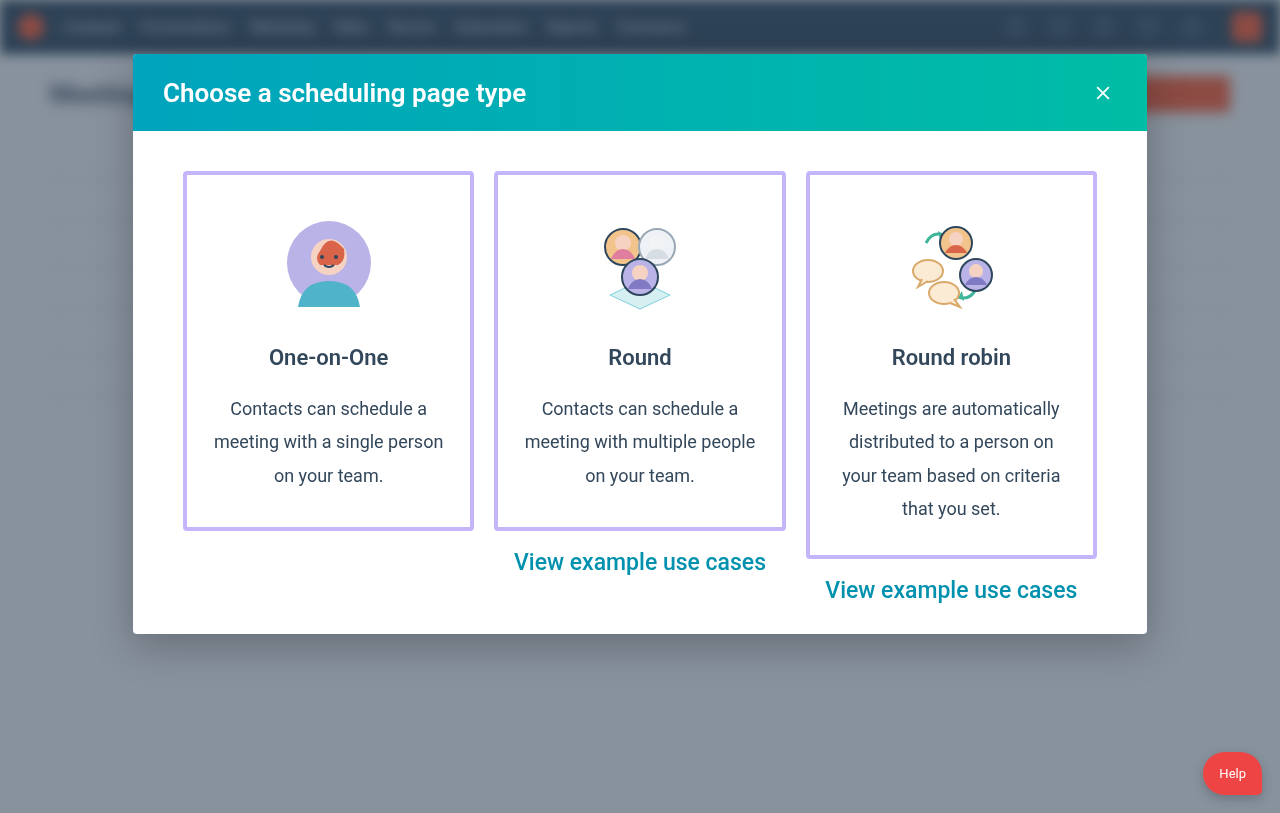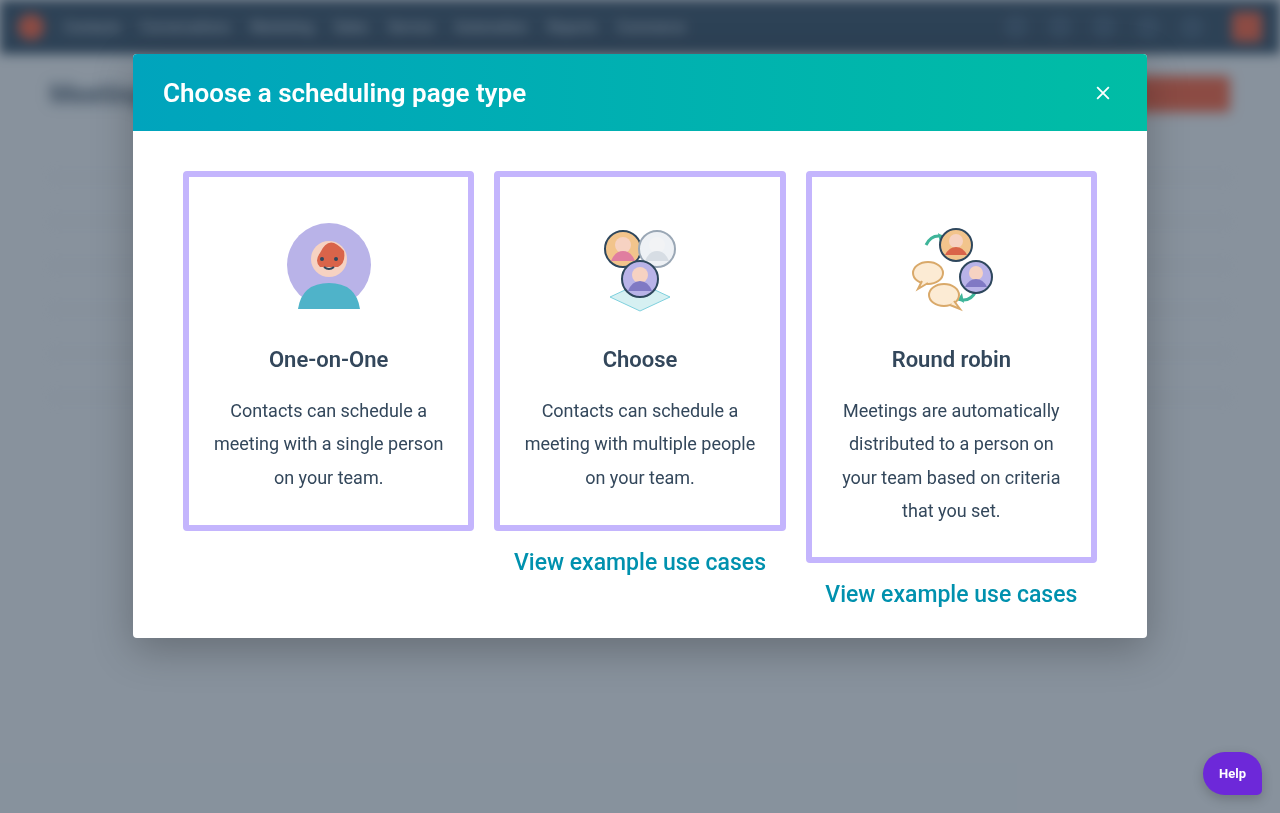--- a/index.html
+++ b/index.html
@@ -26,28 +26,28 @@
 
   
   .modal { position: absolute; top: 54px; left: 50%; transform: translateX(-50%); width: 1014px; background: #fff; border-radius: 4px; box-shadow: 0 12px 40px rgba(0,0,0,0.25); overflow: hidden; }
   .modal-header { background: linear-gradient(90deg, #00a4bd 0%, #00bda5 100%); height: 77px; display: flex; align-items: center; padding: 0 30px; gap: 20px; }
   .modal-title { color: #fff; font-size: 26px; font-weight: 600; flex: 1; }
   .close-btn { width: 28px; height: 28px; display: flex; align-items: center; justify-content: center; cursor: pointer; color: #fff; background: none; border: none; }
   .close-btn svg { width: 20px; height: 20px; stroke: #fff; stroke-width: 2.2; }
 
   .modal-body { padding: 40px 50px 30px 50px; display: flex; gap: 20px; }
   .option-col { flex: 1; display: flex; flex-direction: column; align-items: center; }
-  .option-card { border: 6px solid #c4b5fd; border-radius: 4px; padding: 46px 18px 30px 18px; min-height: 360px; display: flex; flex-direction: column; align-items: center; cursor: pointer; width: 100%; }
+  .option-card { border: 4px solid #c4b5fd; border-radius: 4px; padding: 46px 18px 30px 18px; min-height: 360px; display: flex; flex-direction: column; align-items: center; cursor: pointer; width: 100%; }
   .illus { width: 90px; height: 90px; margin-bottom: 34px; display: flex; align-items: center; justify-content: center; }
   .option-title { font-size: 22px; font-weight: 600; color: #33475b; margin-bottom: 22px; text-align: center; }
   .option-desc { font-size: 18px; color: #33475b; text-align: center; line-height: 1.85; padding: 0 4px; }
   .view-link { margin-top: 18px; color: #0091ae; font-size: 23px; font-weight: 500; cursor: pointer; text-align: center; }
 
   
-  .help-widget { position: absolute; right: 18px; bottom: 18px; background: #6d28d9; color: #fff; font-size: 13px; font-weight: 700; padding: 14px 16px; border-radius: 26px 26px 6px 26px; cursor: pointer; box-shadow: 0 4px 12px rgba(0,0,0,0.2); }
+  .help-widget { position: absolute; right: 18px; bottom: 18px; background: #ef4444; color: #fff; font-size: 13px; font-weight: 400; padding: 14px 16px; border-radius: 26px 26px 6px 26px; cursor: pointer; box-shadow: 0 4px 12px rgba(0,0,0,0.2); }
 </style>
 </head>
 <body>
 
 <div class="bg-root">
   <div class="top-nav">
     <div class="logo"></div>
     <span class="nav-item">Contacts</span>
     <span class="nav-item">Conversations</span>
     <span class="nav-item">Marketing</span>
@@ -119,21 +119,21 @@
             <circle cx="28" cy="22" r="8" fill="#f6d2c2"></circle>
             <path d="M16 38 Q20 28 28 28 Q36 28 40 38" fill="#e07ea0"></path>
             <circle cx="62" cy="26" r="18" fill="#eef1f5" stroke="#9aa7b5" stroke-width="2"></circle>
             <circle cx="62" cy="22" r="8" fill="#f2f3f5"></circle>
             <path d="M50 38 Q54 28 62 28 Q70 28 74 38" fill="#d7dde4"></path>
             <circle cx="45" cy="56" r="18" fill="#b9b3e8" stroke="#2e475d" stroke-width="2"></circle>
             <circle cx="45" cy="52" r="8" fill="#f6d2c2"></circle>
             <path d="M33 68 Q37 58 45 58 Q53 58 57 68" fill="#8079c4"></path>
           </svg>
         </div>
-        <div class="option-title">Choose</div>
+        <div class="option-title">Round</div>
         <div class="option-desc">Contacts can schedule a meeting with multiple people on your team.</div>
       </div>
       <a class="view-link">View example use cases</a>
     </div>
 
     <div class="option-col">
       <div class="option-card">
         <div class="illus">
           <svg width="90" height="90" viewBox="0 0 90 90">
             <path d="M20 22 Q26 10 38 14" stroke="#3fb59a" stroke-width="3" fill="none"></path>

